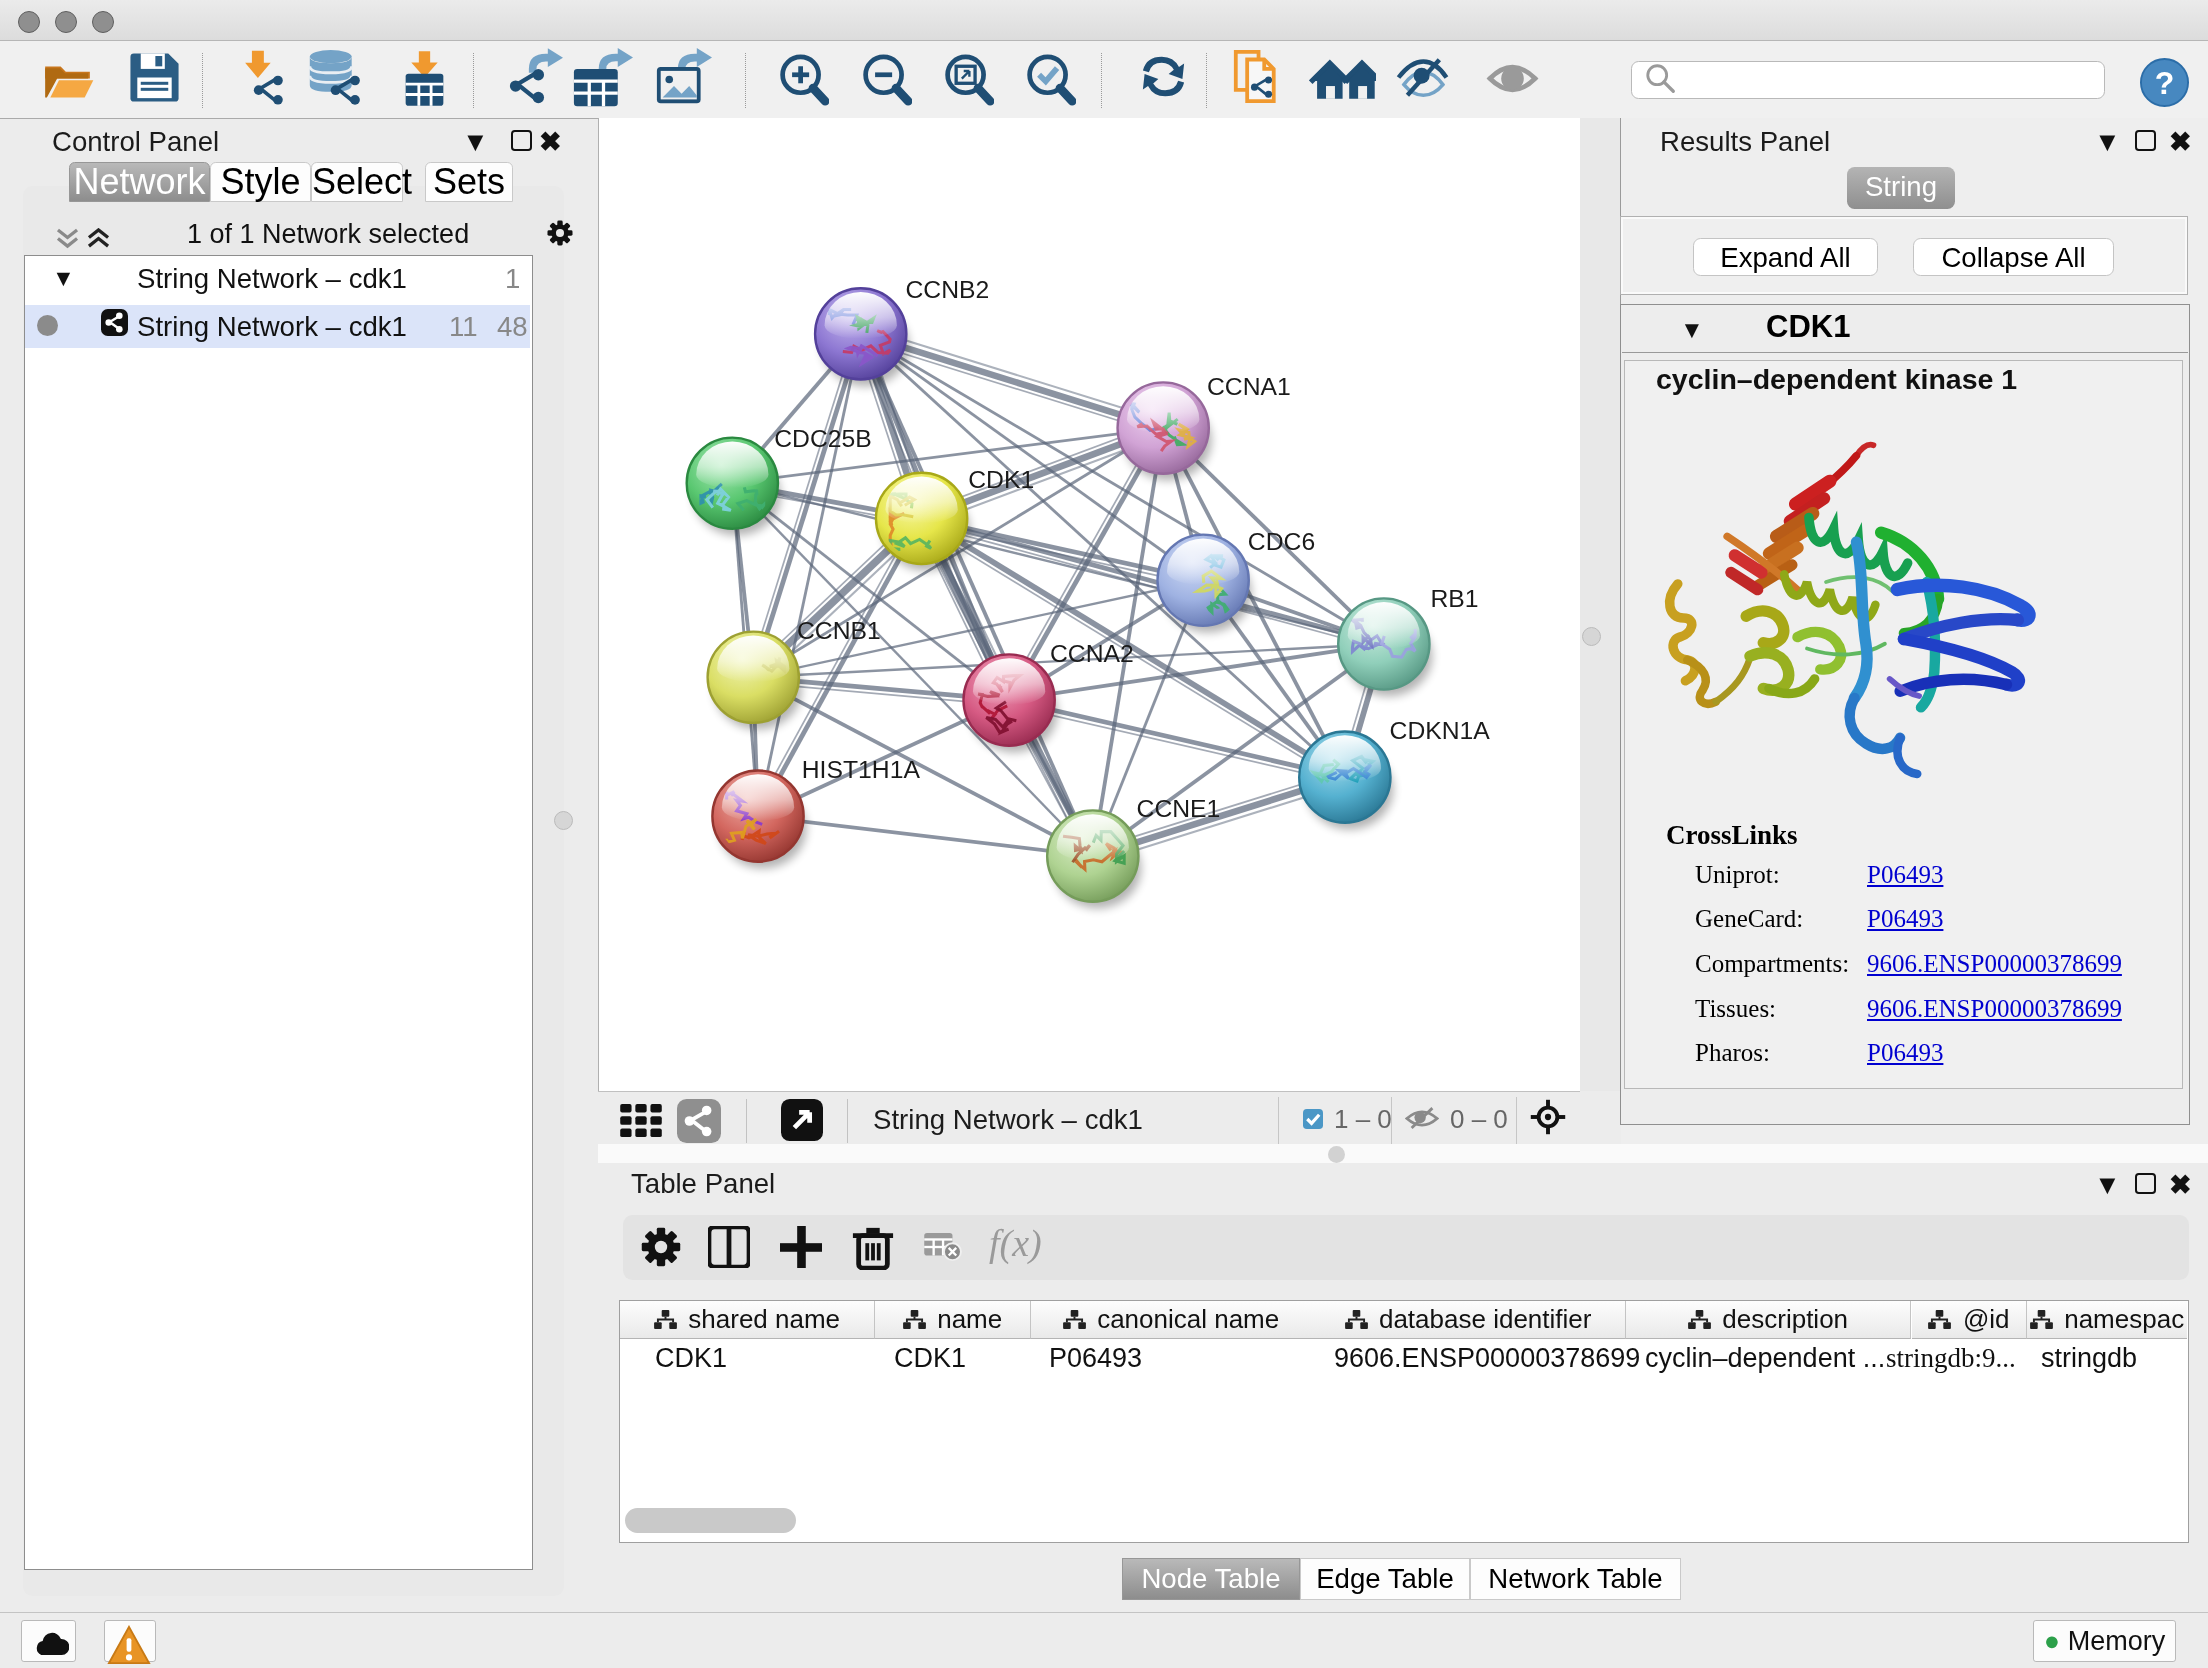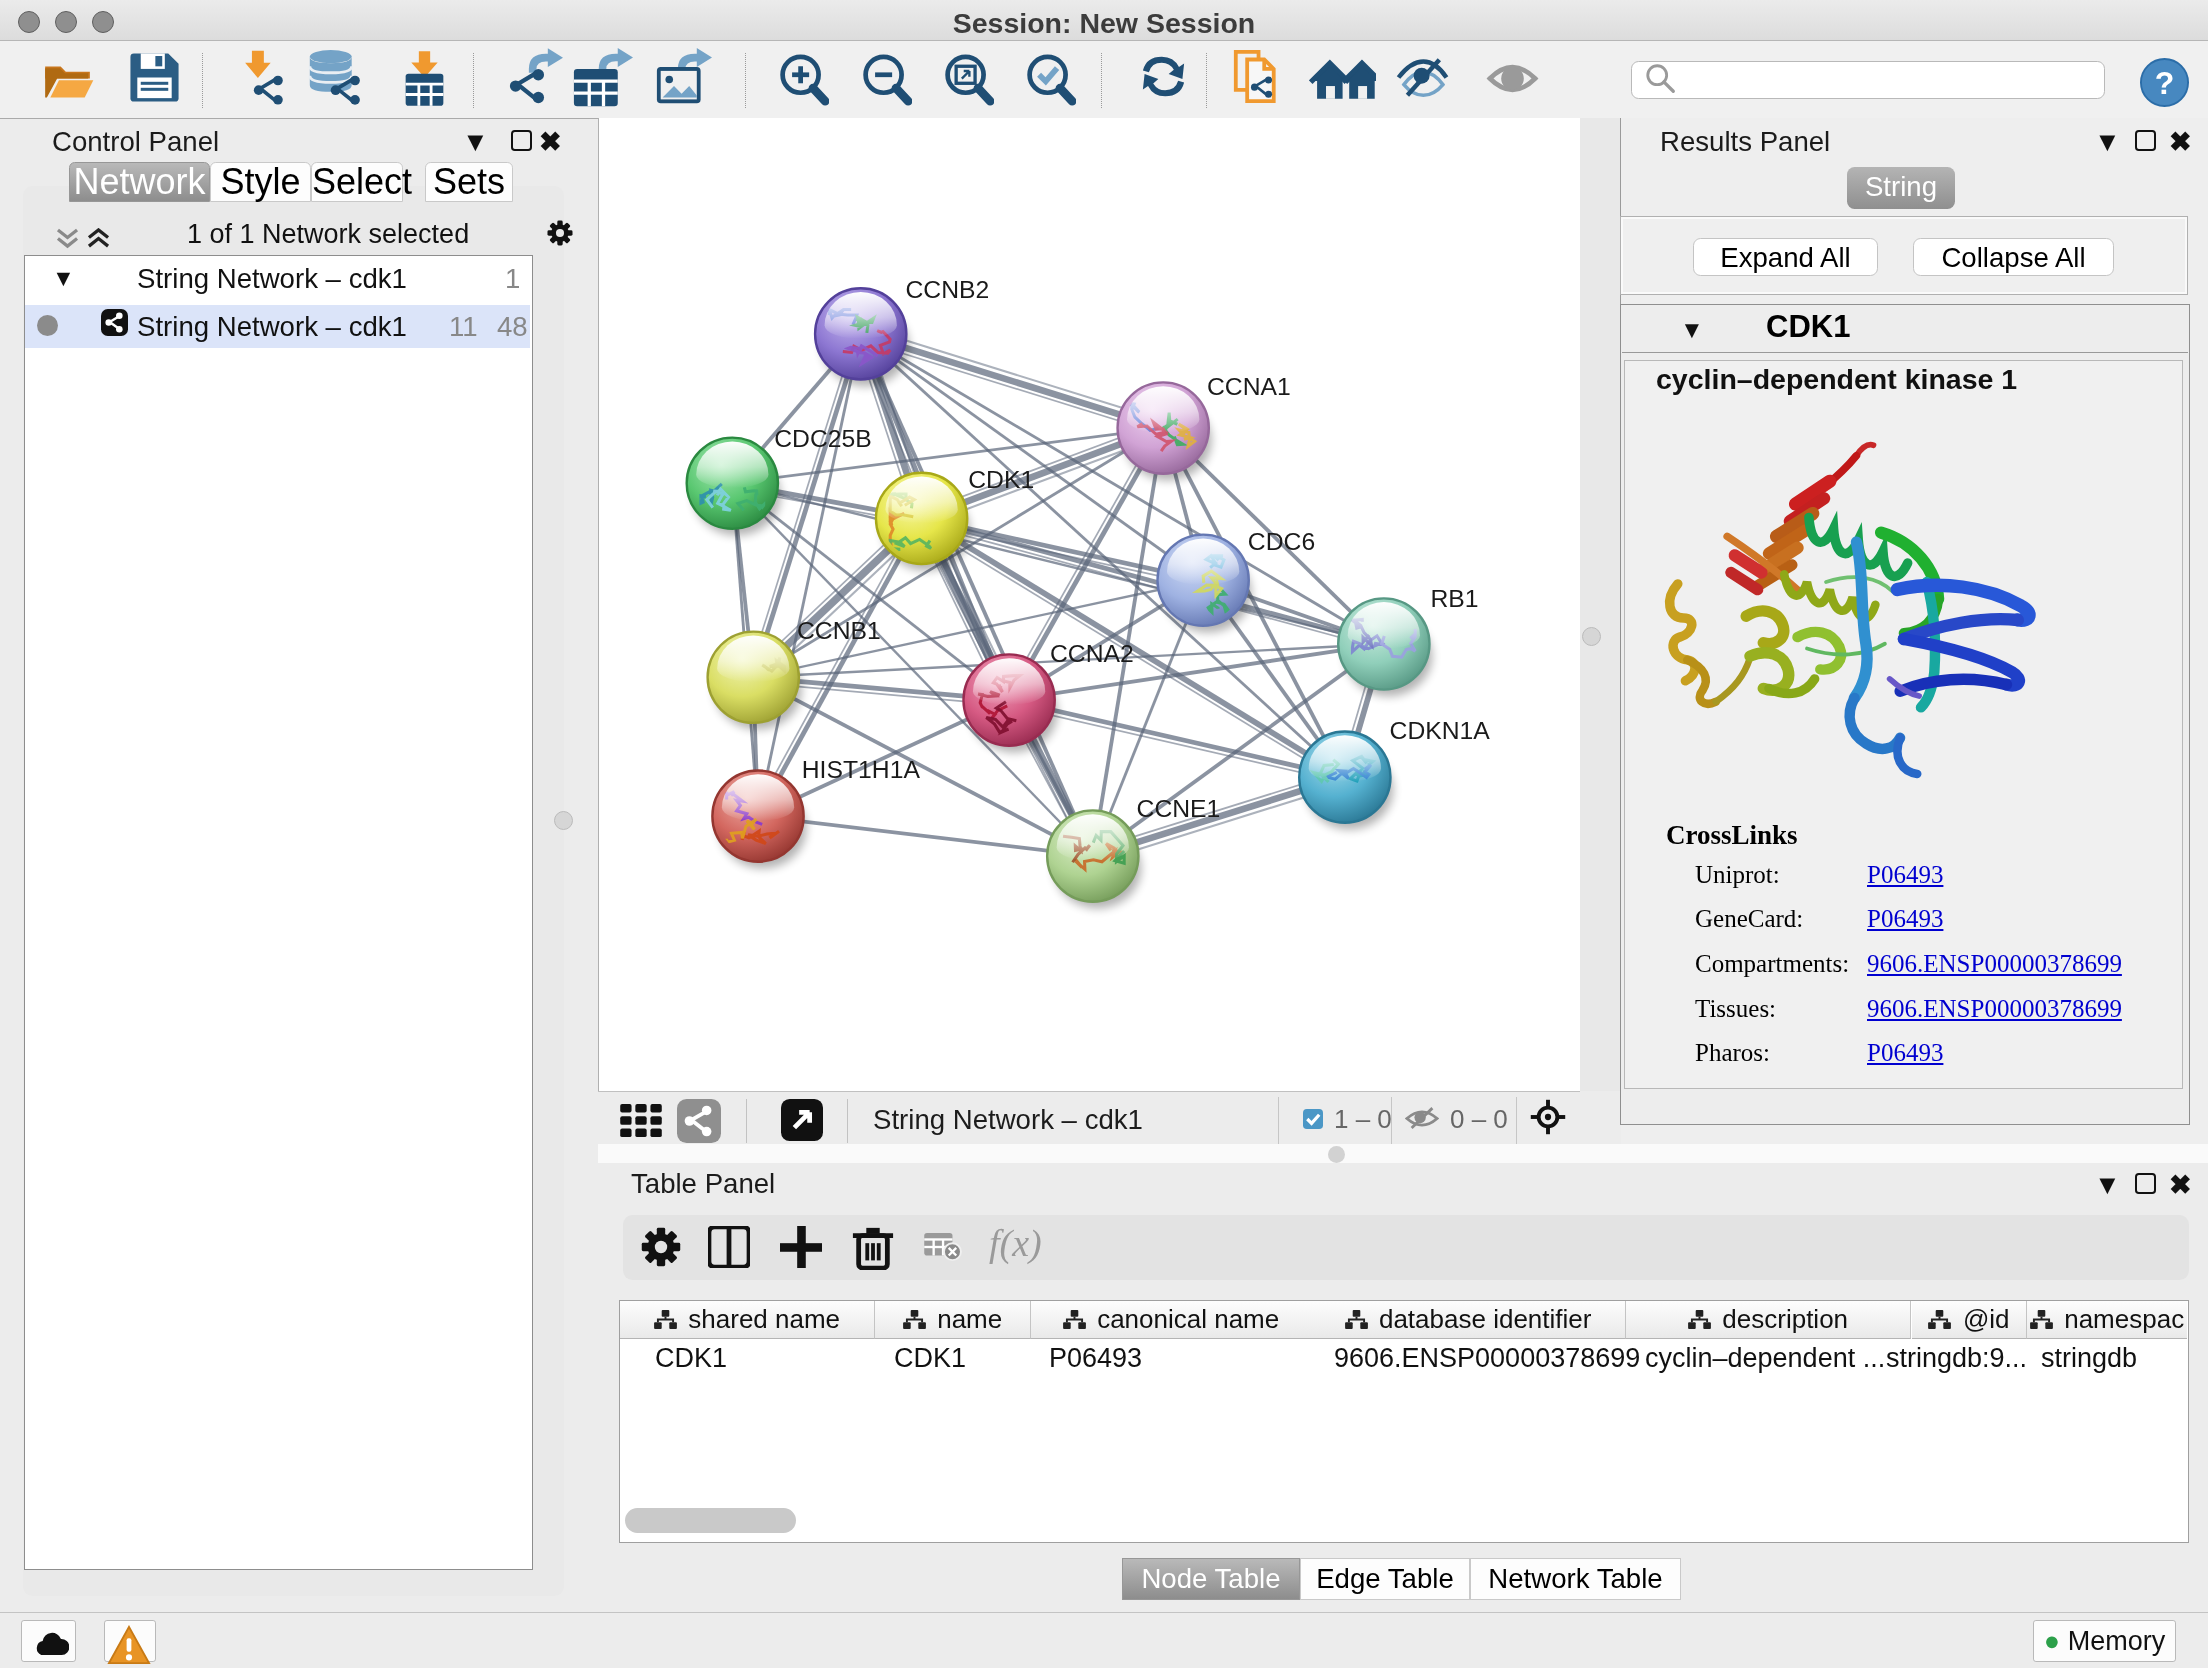--- a/index.html
+++ b/index.html
@@ -53,21 +53,20 @@
   text{font-family:"Liberation Sans",sans-serif;}
 </style>
 </head>
 <body>
 <div id="app">
 
   <div class="abs" id="titlebar"></div>
   <div class="abs tl" style="left:18px;"></div>
   <div class="abs tl" style="left:55px;"></div>
   <div class="abs tl" style="left:92px;"></div>
-  <div class="abs" id="title">Session: New Session</div>
 
   <div class="abs" id="toolbar"></div>
   <div class="abs" id="searchbox"></div>
   <svg class="abs" style="left:40px;top:51px;" width="55" height="55" viewBox="0 0 64 60" xmlns="http://www.w3.org/2000/svg">
       <path d="M6 16 L24 16 L30 22 L58 22 L58 30 L6 30 Z" fill="#c8761c"></path>
 <path d="M6 52 L6 18 L23 18 L29 24 L56 24 L56 30 L20 30 L8 52 Z" fill="#b06a12"></path>
 <path d="M12 52 L22 32 L62 32 L52 52 Z" fill="#f5a843"></path>
     </svg>
 <svg class="abs" style="left:127px;top:50px;" width="55" height="55" viewBox="0 0 64 64" xmlns="http://www.w3.org/2000/svg">
       <path d="M4 8 Q4 4 8 4 L48 4 L60 16 L60 56 Q60 60 56 60 L8 60 Q4 60 4 56 Z" fill="#2b5d84"></path>
@@ -811,21 +810,21 @@
           </g>
 <path d="M12 7 L12 10 M4 13 L4 10 L20 10 L20 13" stroke="#222" stroke-width="2" fill="none"></path>
         </svg>
         <span>namespac</span>
       </div>
     <div class="abs td" style="left:35px;top:42px;">CDK1</div>
     <div class="abs td" style="left:274px;top:42px;">CDK1</div>
     <div class="abs td" style="left:429px;top:42px;">P06493</div>
     <div class="abs td" style="left:714px;top:42px;">9606.ENSP00000378699</div>
     <div class="abs td" style="left:1025px;top:42px;">cyclin–dependent ...</div>
-    <div class="abs td" style="left:1266px;top:42px;">stringdb:9...</div>
+    <div class="abs td" style="left:1266px;top:42px;font-family:Liberation Serif, serif;">stringdb:9...</div>
     <div class="abs td" style="left:1421px;top:42px;">stringdb</div>
     <div class="abs" style="left:4.8px;top:207px;width:171px;height:25px;background:#c9c9c9;border-radius:12.4px;"></div>
   </div>
   <div class="abs btab" style="left:1122px;width:178px;background:linear-gradient(#b9b9b9,#8d8d8d);color:#fff;border-color:#979797;">Node Table</div>
   <div class="abs btab" style="left:1300px;width:170px;">Edge Table</div>
   <div class="abs btab" style="left:1470px;width:211px;">Network Table</div>
 
   <div class="abs" id="statusbar"></div>
   <div class="abs sbtn" style="left:21px;width:55px;"></div>
   <div class="abs sbtn" style="left:104px;width:52px;"></div>

